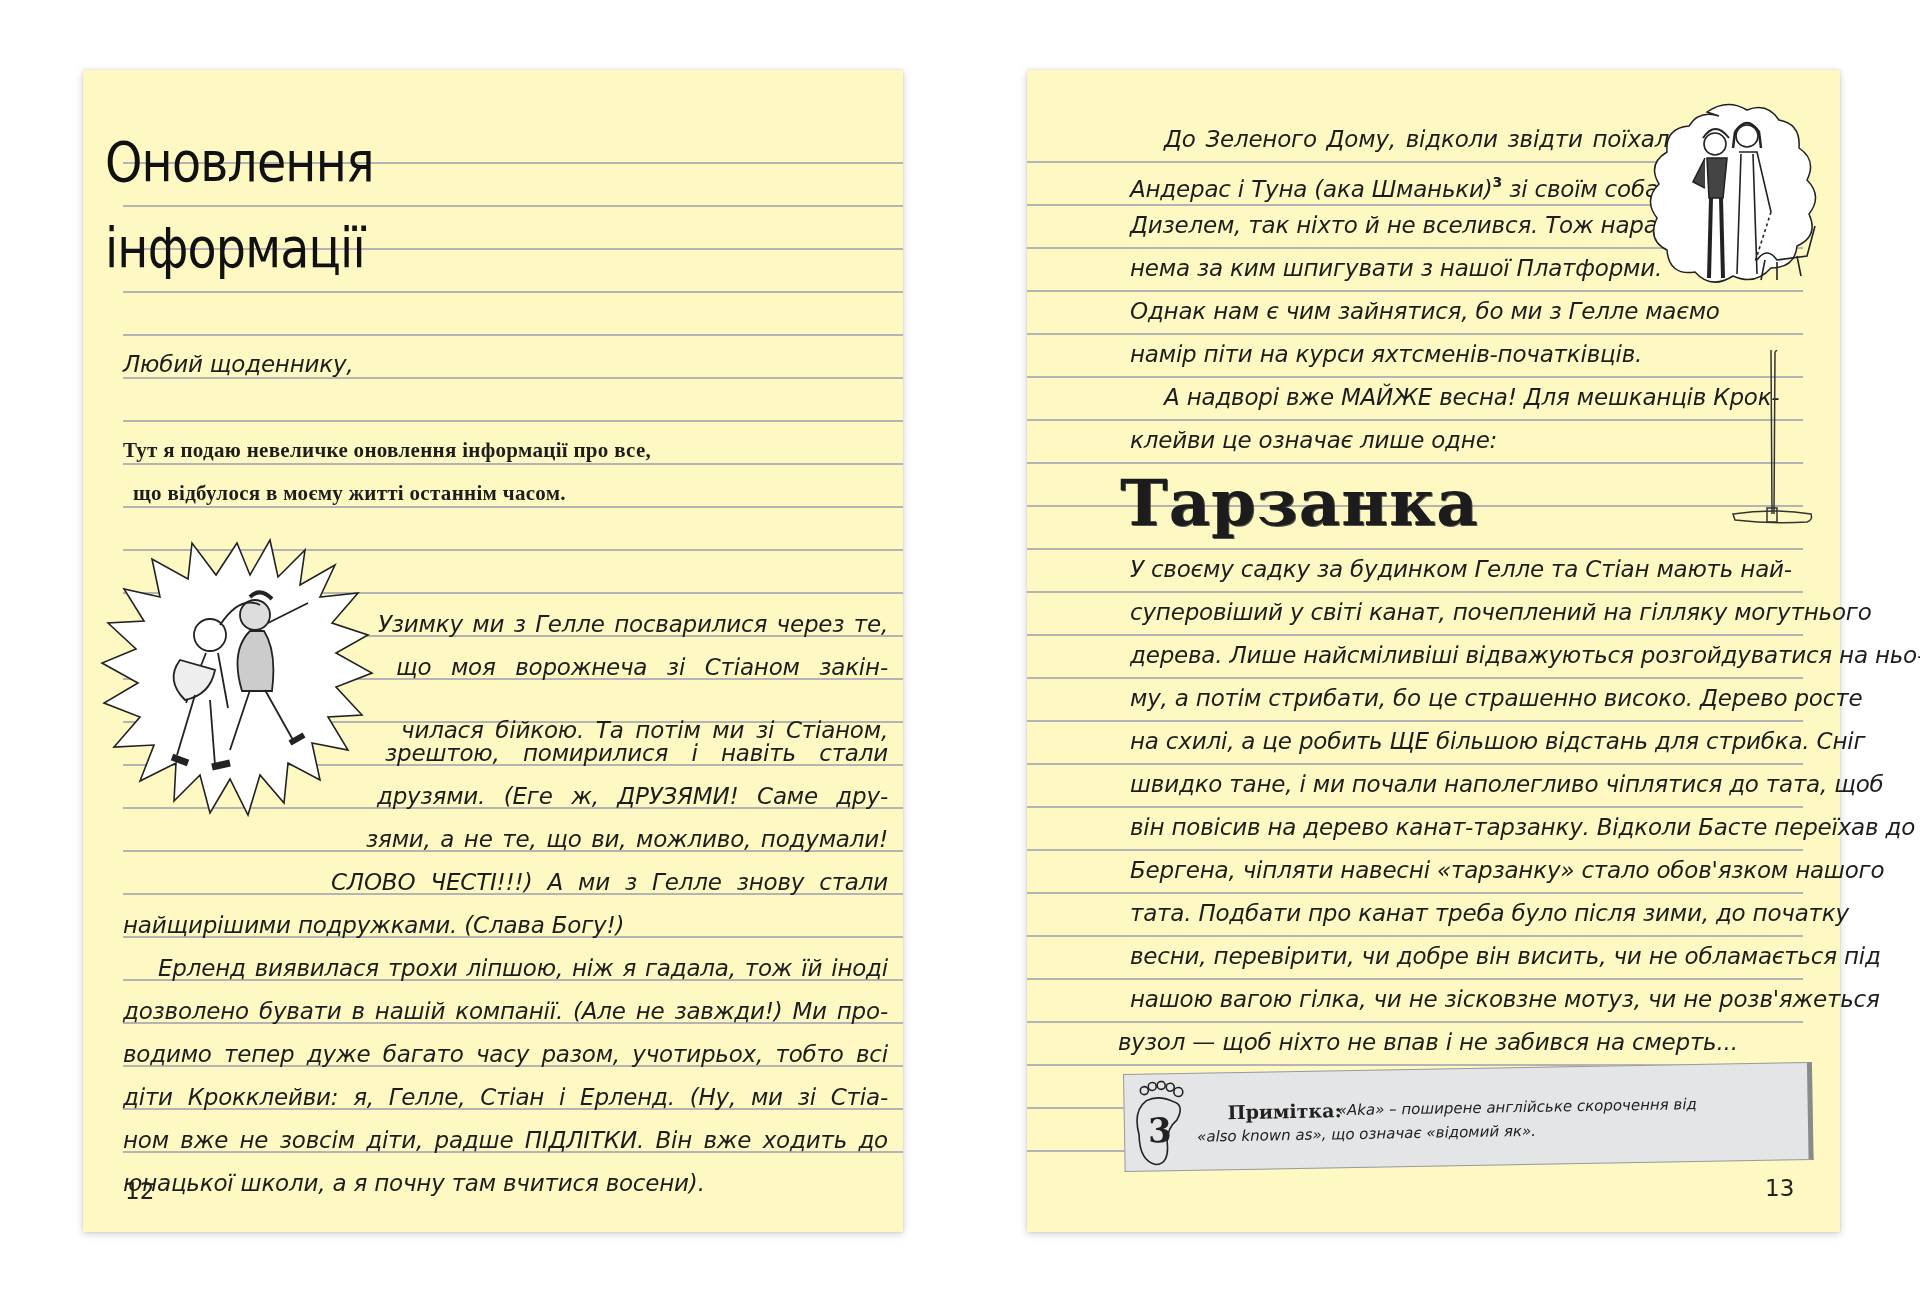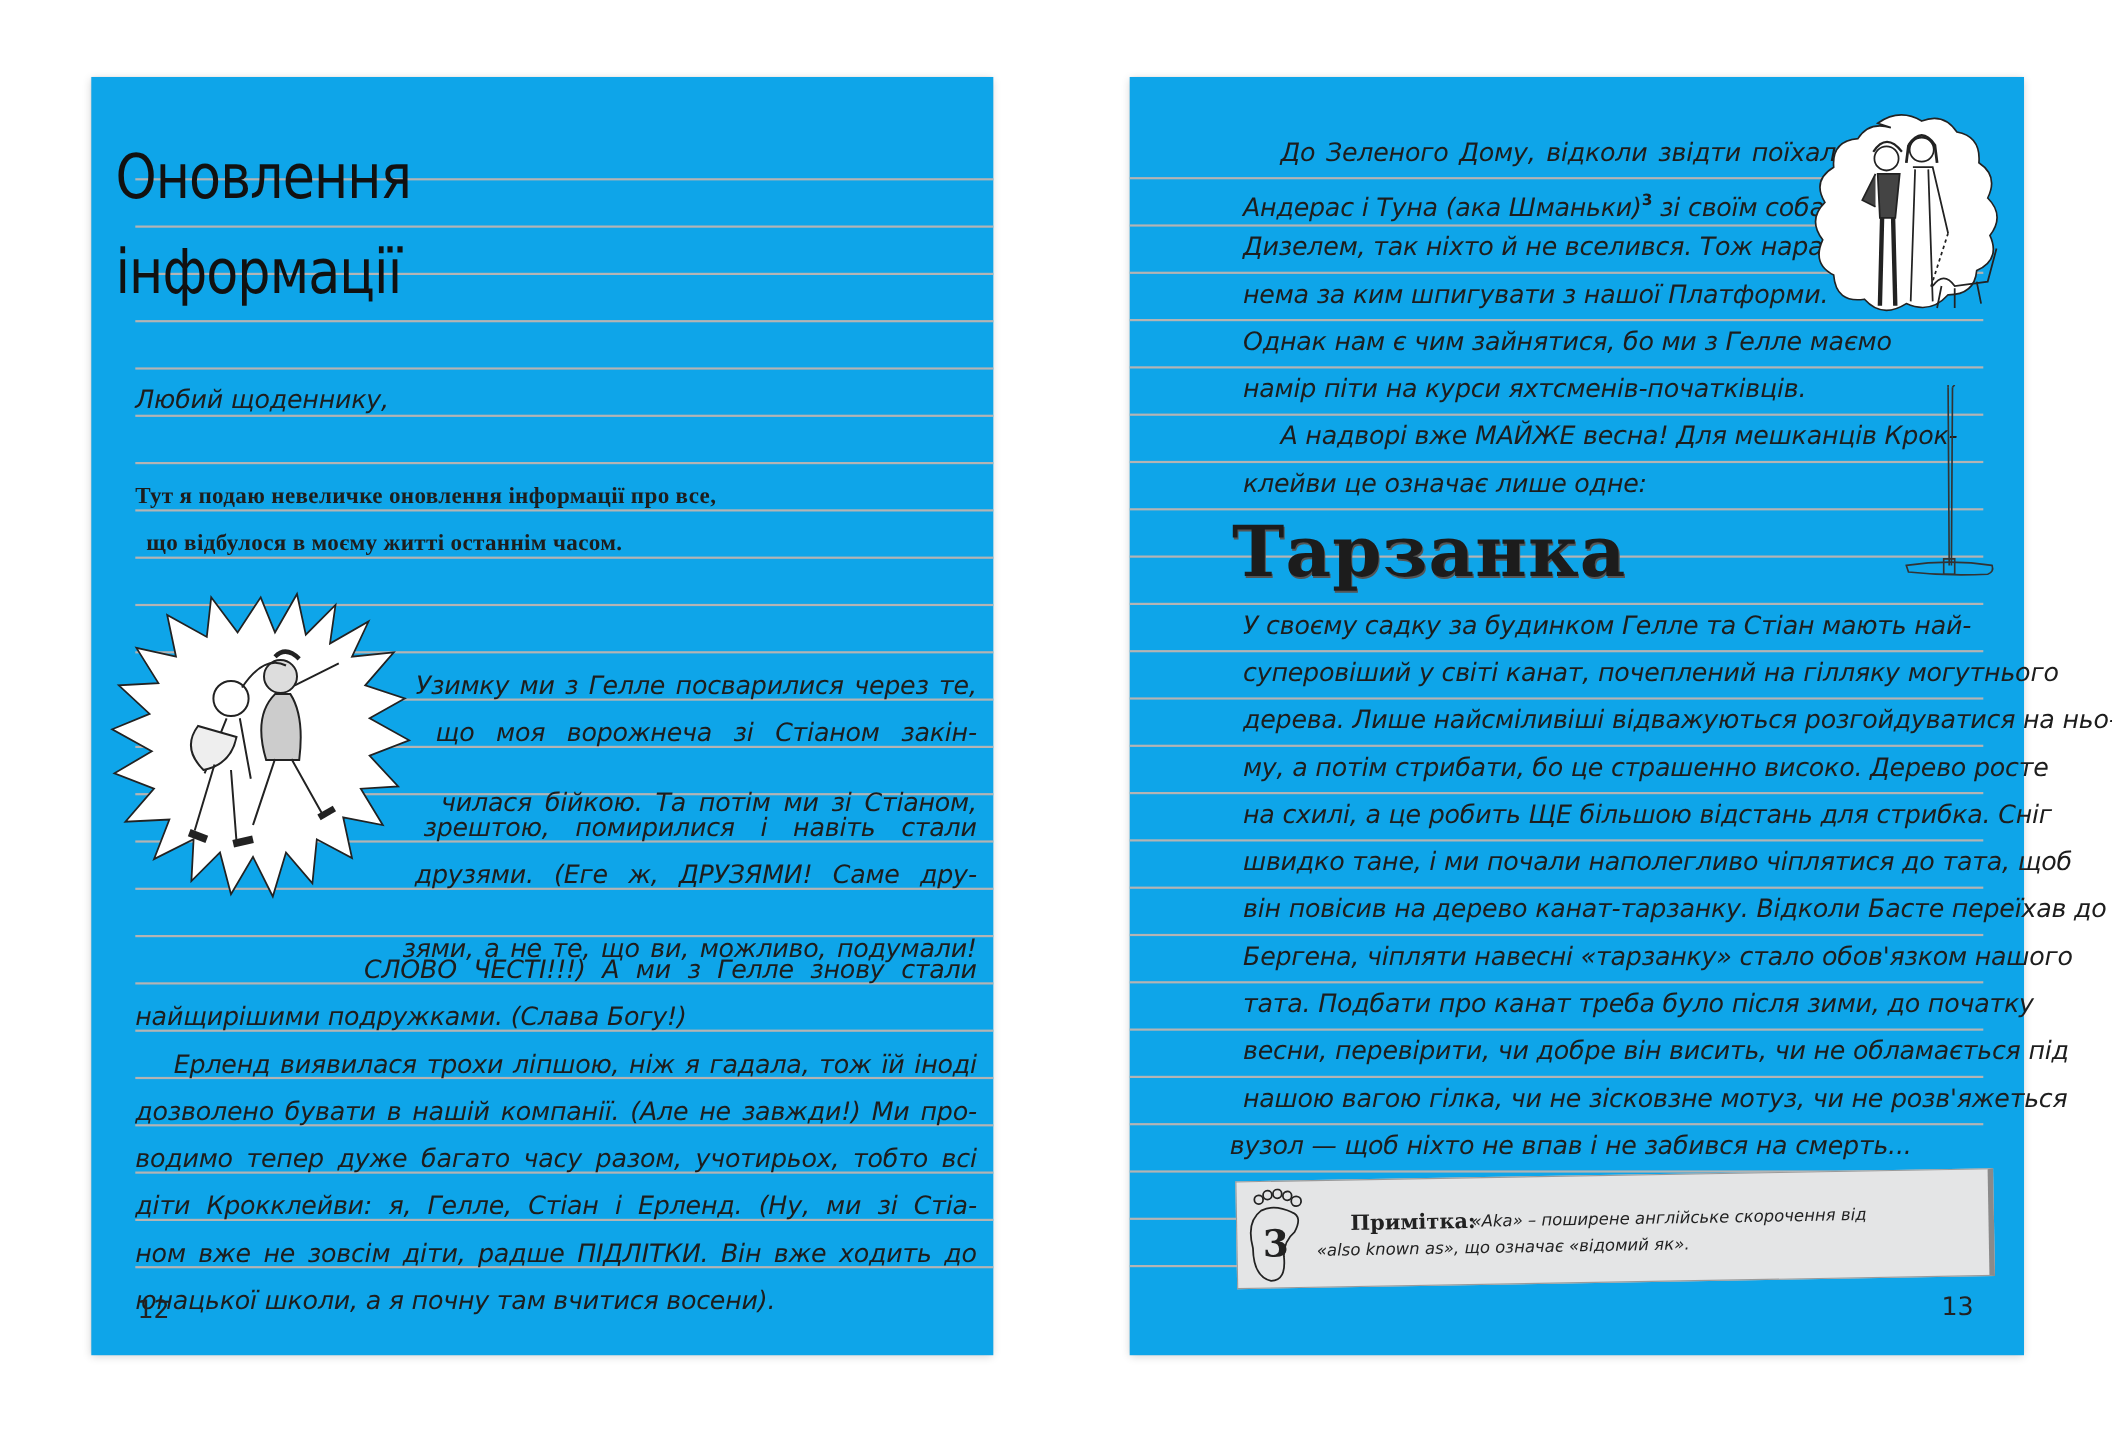--- a/index.html
+++ b/index.html
@@ -1,21 +1,21 @@
 <!DOCTYPE html>
 <html><head>
 <meta charset="utf-8">
 <style>
   html, body { margin: 0; padding: 0; }
   body {
     width: 1920px; height: 1299px; background: #ffffff; position: relative; overflow: hidden;
     font-family: "DejaVu Sans", sans-serif; color: #1a1a1a;
   }
   .page {
-    position: absolute; background: #0ea5e9;
+    position: absolute; background: #fef9c3;
     box-shadow: 0 2px 8px rgba(0,0,0,0.18), 0 0 2px rgba(0,0,0,0.12);
   }
   #page-left { left: 83px; top: 70px; width: 820px; height: 1162px; }
   #page-right { left: 1027px; top: 70px; width: 813px; height: 1162px; }
   .rules { position: absolute; left: 0; top: 0; width: 100%; height: 100%; }
   .rule { position: absolute; height: 2px; background: #b4b4b4; }
   .txt {
     position: absolute; white-space: nowrap; font-family: "DejaVu Sans", sans-serif;
     font-size: 23px; line-height: 43px; color: #1d1d1d; letter-spacing: -0.2px;
   }
@@ -90,21 +90,21 @@
       <path d="M190,208 l14,-8" stroke-width="6"></path>
       <path d="M120,90 q20,-30 40,-20 M168,88 l40,-20"></path>
     </g>
   </svg>
 
   <div class="txt hand just" style="left:295px; top:533px; width:510px;">Узимку ми з Гелле посварилися через те,</div>
   <div class="txt hand just" style="left:313px; top:576px; width:492px;">що моя ворожнеча зі Стіаном закін-</div>
   <div class="txt hand just" style="left:318px; top:619px; width:487px;margin-top:20px;">чилася бійкою. Та потім ми зі Стіаном,</div>
   <div class="txt hand just" style="left:302px; top:662px; width:503px;">зрештою, помирилися і навіть стали</div>
   <div class="txt hand just" style="left:294px; top:705px; width:511px;">друзями. (Еге ж, ДРУЗЯМИ! Саме дру-</div>
-  <div class="txt hand just" style="left:283px; top:772px; width:522px;">зями, а не те, що ви, можливо, подумали!</div>
+  <div class="txt hand just" style="left:283px; top:748px; width:522px;">зями, а не те, що ви, можливо, подумали!</div>
   <div class="txt hand just" style="left:248px; top:791px; width:557px;">СЛОВО ЧЕСТІ!!!) А ми з Гелле знову стали</div>
 
   <div class="txt hand" style="left:40px; top:834px;">найщирішими подружками. (Слава Богу!)</div>
   <div class="txt hand just" style="left:75px; top:877px; width:730px;">Ерленд виявилася трохи ліпшою, ніж я гадала, тож їй іноді</div>
   <div class="txt hand just" style="left:40px; top:920px; width:765px;">дозволено бувати в нашій компанії. (Але не завжди!) Ми про-</div>
   <div class="txt hand just" style="left:40px; top:963px; width:765px;">водимо тепер дуже багато часу разом, учотирьох, тобто всі</div>
   <div class="txt hand just" style="left:40px; top:1006px; width:765px;">діти Крокклейви: я, Гелле, Стіан і Ерленд. (Ну, ми зі Стіа-</div>
   <div class="txt hand just" style="left:40px; top:1049px; width:765px;">ном вже не зовсім діти, радше ПІДЛІТКИ. Він вже ходить до</div>
   <div class="txt hand" style="left:40px; top:1092px;">юнацької школи, а я почну там вчитися восени).</div>
 

